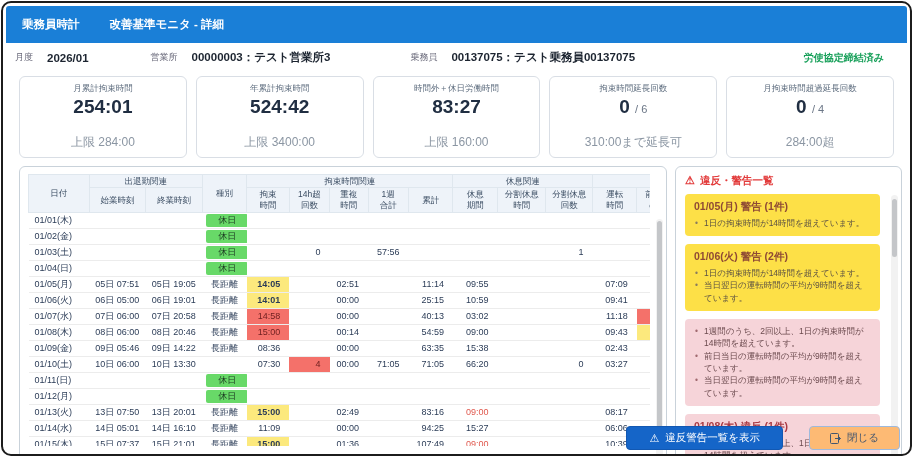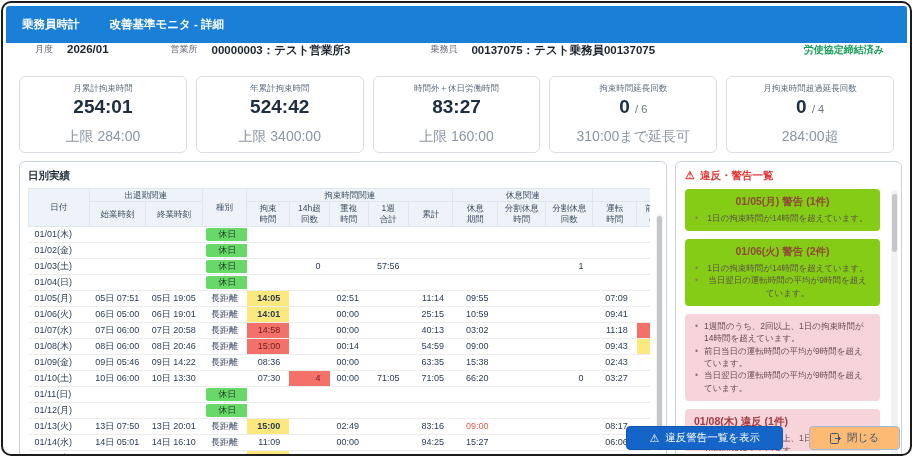--- a/index.html
+++ b/index.html
@@ -5,32 +5,32 @@
   * { box-sizing: border-box; margin: 0; padding: 0; }
   html,body { width:913px; height:457px; background:#fff; font-family:"Liberation Sans", sans-serif; }
   .frame { position:absolute; left:1px; top:1px; width:911px; height:455px; border:2px solid #1c1c1c; border-radius:10px; background:#fff; overflow:hidden; }
 
   
   .titlebar { margin:3px 3px 0 3px; height:37px; background:#1a7fd7; border-radius:3px 3px 0 0; display:flex; align-items:center; padding:0 16px; gap:30px; }
   .titlebar .app { color:#fff; font-size:11.5px; font-weight:bold; }
   .titlebar .page { color:#fff; font-size:11.5px; font-weight:bold; }
 
   
-  .inforow { height:29px; display:flex; padding:0 26px 0 32px; }
+  .inforow { height:29px; display:flex; align-items:center; padding:0 26px 0 12px; }
   .inforow .lbl { font-size:9px; color:#667; margin-right:14px; }
   .inforow .val { font-size:11.5px; font-weight:bold; color:#1c2430; }
   .agreement { margin-left:auto; font-size:10px; font-weight:bold; color:#18a05a; }
 
   
   .stats { display:flex; gap:9px; margin:4px 16px 0 16px; }
   .card { flex:1; border:1px solid #d9dee5; border-radius:6px; background:#fff; text-align:center; padding:6px 2px 6px; }
   .card .t { font-size:8.5px; color:#5c6b7d; margin-bottom:1px; white-space:nowrap; }
   .card .v { font-size:19px; font-weight:bold; color:#202e42; line-height:1.15; }
   .card .v .denom { font-size:11px; font-weight:normal; color:#6b7686; }
-  .card .s { font-size:14px; color:#8b96a3; margin-top:10px; }
+  .card .s { font-size:12px; color:#8b96a3; margin-top:16px; }
 
   
   .main { display:flex; gap:8px; margin:8px 8px 0 16px; height:305px; }
   .panel { border:1px solid #c9d2da; border-radius:6px; background:#fff; position:relative; overflow:hidden; }
   .panel-left { width:648px; padding:7px 8px; }
   .panel-right { flex:1; padding:7px 9px; }
   .panel-title { font-size:10.5px; font-weight:bold; color:#24303f; margin-bottom:5px; }
 
   
   .tablewrap { position:relative; width:622px; height:272px; overflow:hidden; }
@@ -51,21 +51,21 @@
   .vsb .thumb { position:absolute; left:1px; right:1px; border-radius:3px; background:#c4c6c9; }
   .hsb { position:absolute; height:7px; background:#f2f2f2; border-radius:4px; }
   .hsb .thumb { position:absolute; top:1px; bottom:1px; border-radius:3px; background:#8f9296; }
   .sb-arrow { position:absolute; font-size:7px; color:#555; line-height:7px; }
 
   
   .alert-head { display:flex; align-items:center; gap:5px; font-size:10.5px; font-weight:bold; color:#e23b3b; margin-bottom:6px; }
   .alert-head .icon { font-size:11px; }
   .cards { height:262px; overflow:hidden; padding-right:12px; }
   .acard { border-radius:4px; padding:6px 9px 7px; margin-bottom:8px; }
-  .acard.warn { background:#84cc16;text-align:center; }
+  .acard.warn { background:#fde047; }
   .acard.viol { background:#f6d4d9; }
   .acard .atitle { font-size:10.5px; font-weight:bold; margin-bottom:3px; }
   .acard.warn .atitle { color:#8f4a35; }
   .acard.viol .atitle { color:#a93a44; }
   .acard ul { list-style:none; }
   .acard li { font-size:8.5px; color:#5d5243; line-height:1.45; padding-left:10px; position:relative; }
   .acard li::before { content:"•"; position:absolute; left:1px; color:#8a7c5e; }
   .acard.viol li { color:#6b4a4e; }
   .acard.viol li::before { color:#a06a6f; }
 
@@ -121,21 +121,20 @@
     <div class="card">
       <div class="t">月拘束時間超過延長回数</div>
       <div class="v"><span>0</span>
         <span class="denom">/ 4</span></div>
       <div class="s">284:00超</div>
     </div>
   </div>
 
   <div class="main">
     <div class="panel panel-left">
-      <div class="panel-title">日別実績</div>
       <div class="tablewrap">
         <table>
             <colgroup>
               <col style="width: 60px;">
               <col style="width: 56px;">
               <col style="width: 56px;">
               <col style="width: 44px;">
               <col style="width: 42px;">
               <col style="width: 40px;">
               <col style="width: 38px;">

